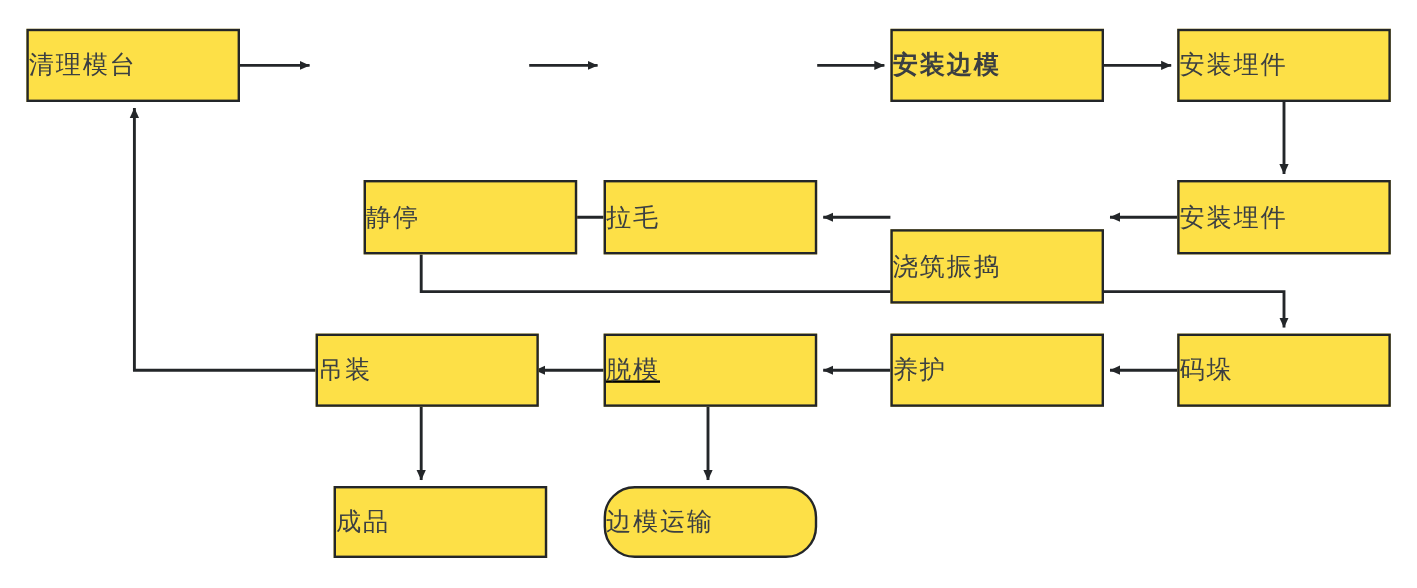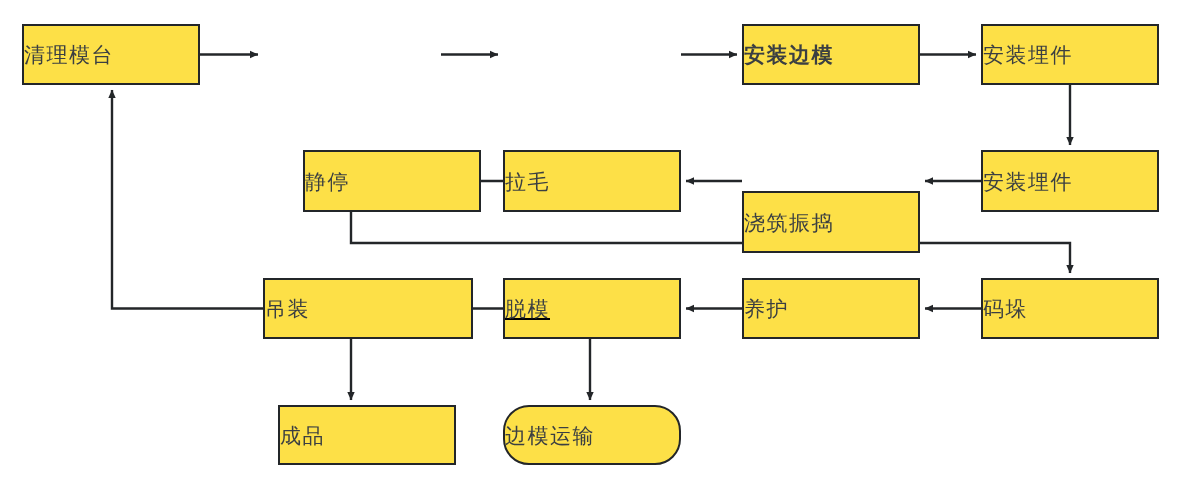--- a/index.html
+++ b/index.html
@@ -116,21 +116,21 @@
   </div>
 
   <div class="node" style="left:981px; top:278px; width:178px; height:61px;">
     <span class="node-label">码垛</span>
   </div>
 
   <div class="node" style="left:503px; top:278px; width:178px; height:61px;text-decoration:underline;">
     <span class="node-label">脱模</span>
   </div>
 
-  <div class="node" style="left:263px; top:278px; width:210px; height:61px;">
+  <div class="node" style="left:263px; top:278px; width:186px; height:61px;">
     <span class="node-label">吊装</span>
   </div>
 
   <div class="node" style="left:278px; top:405px; width:178px; height:60px;">
     <span class="node-label">成品</span>
   </div>
 
   <div class="node" style="left:503px; top:405px; width:178px; height:60px;border-radius:26px;">
     <span class="node-label">边模运输</span>
   </div>

